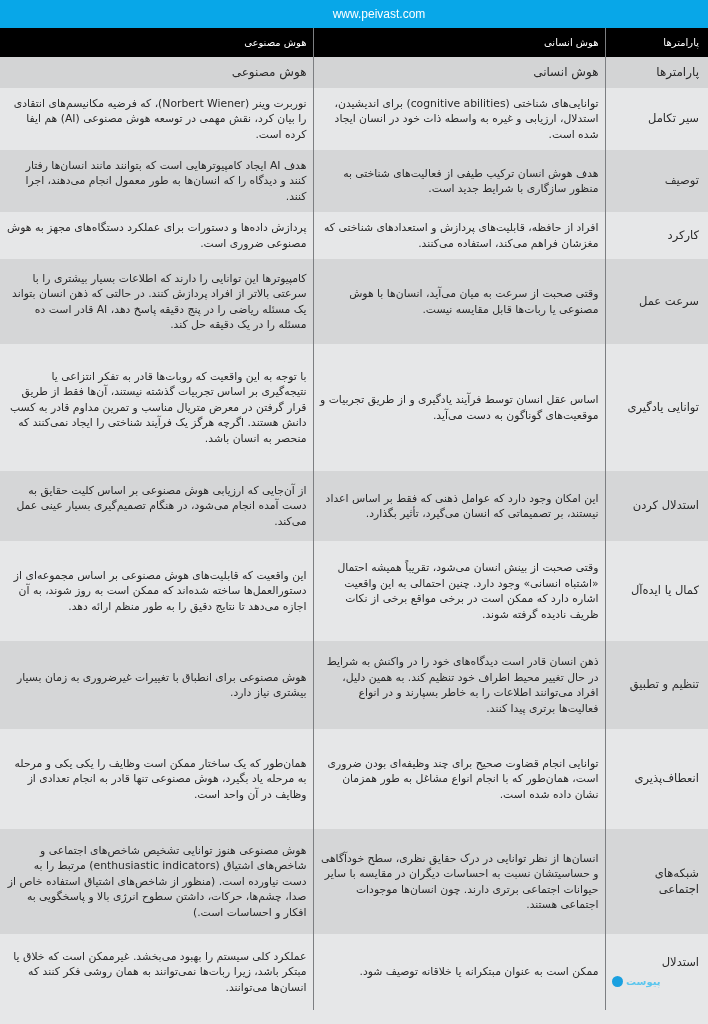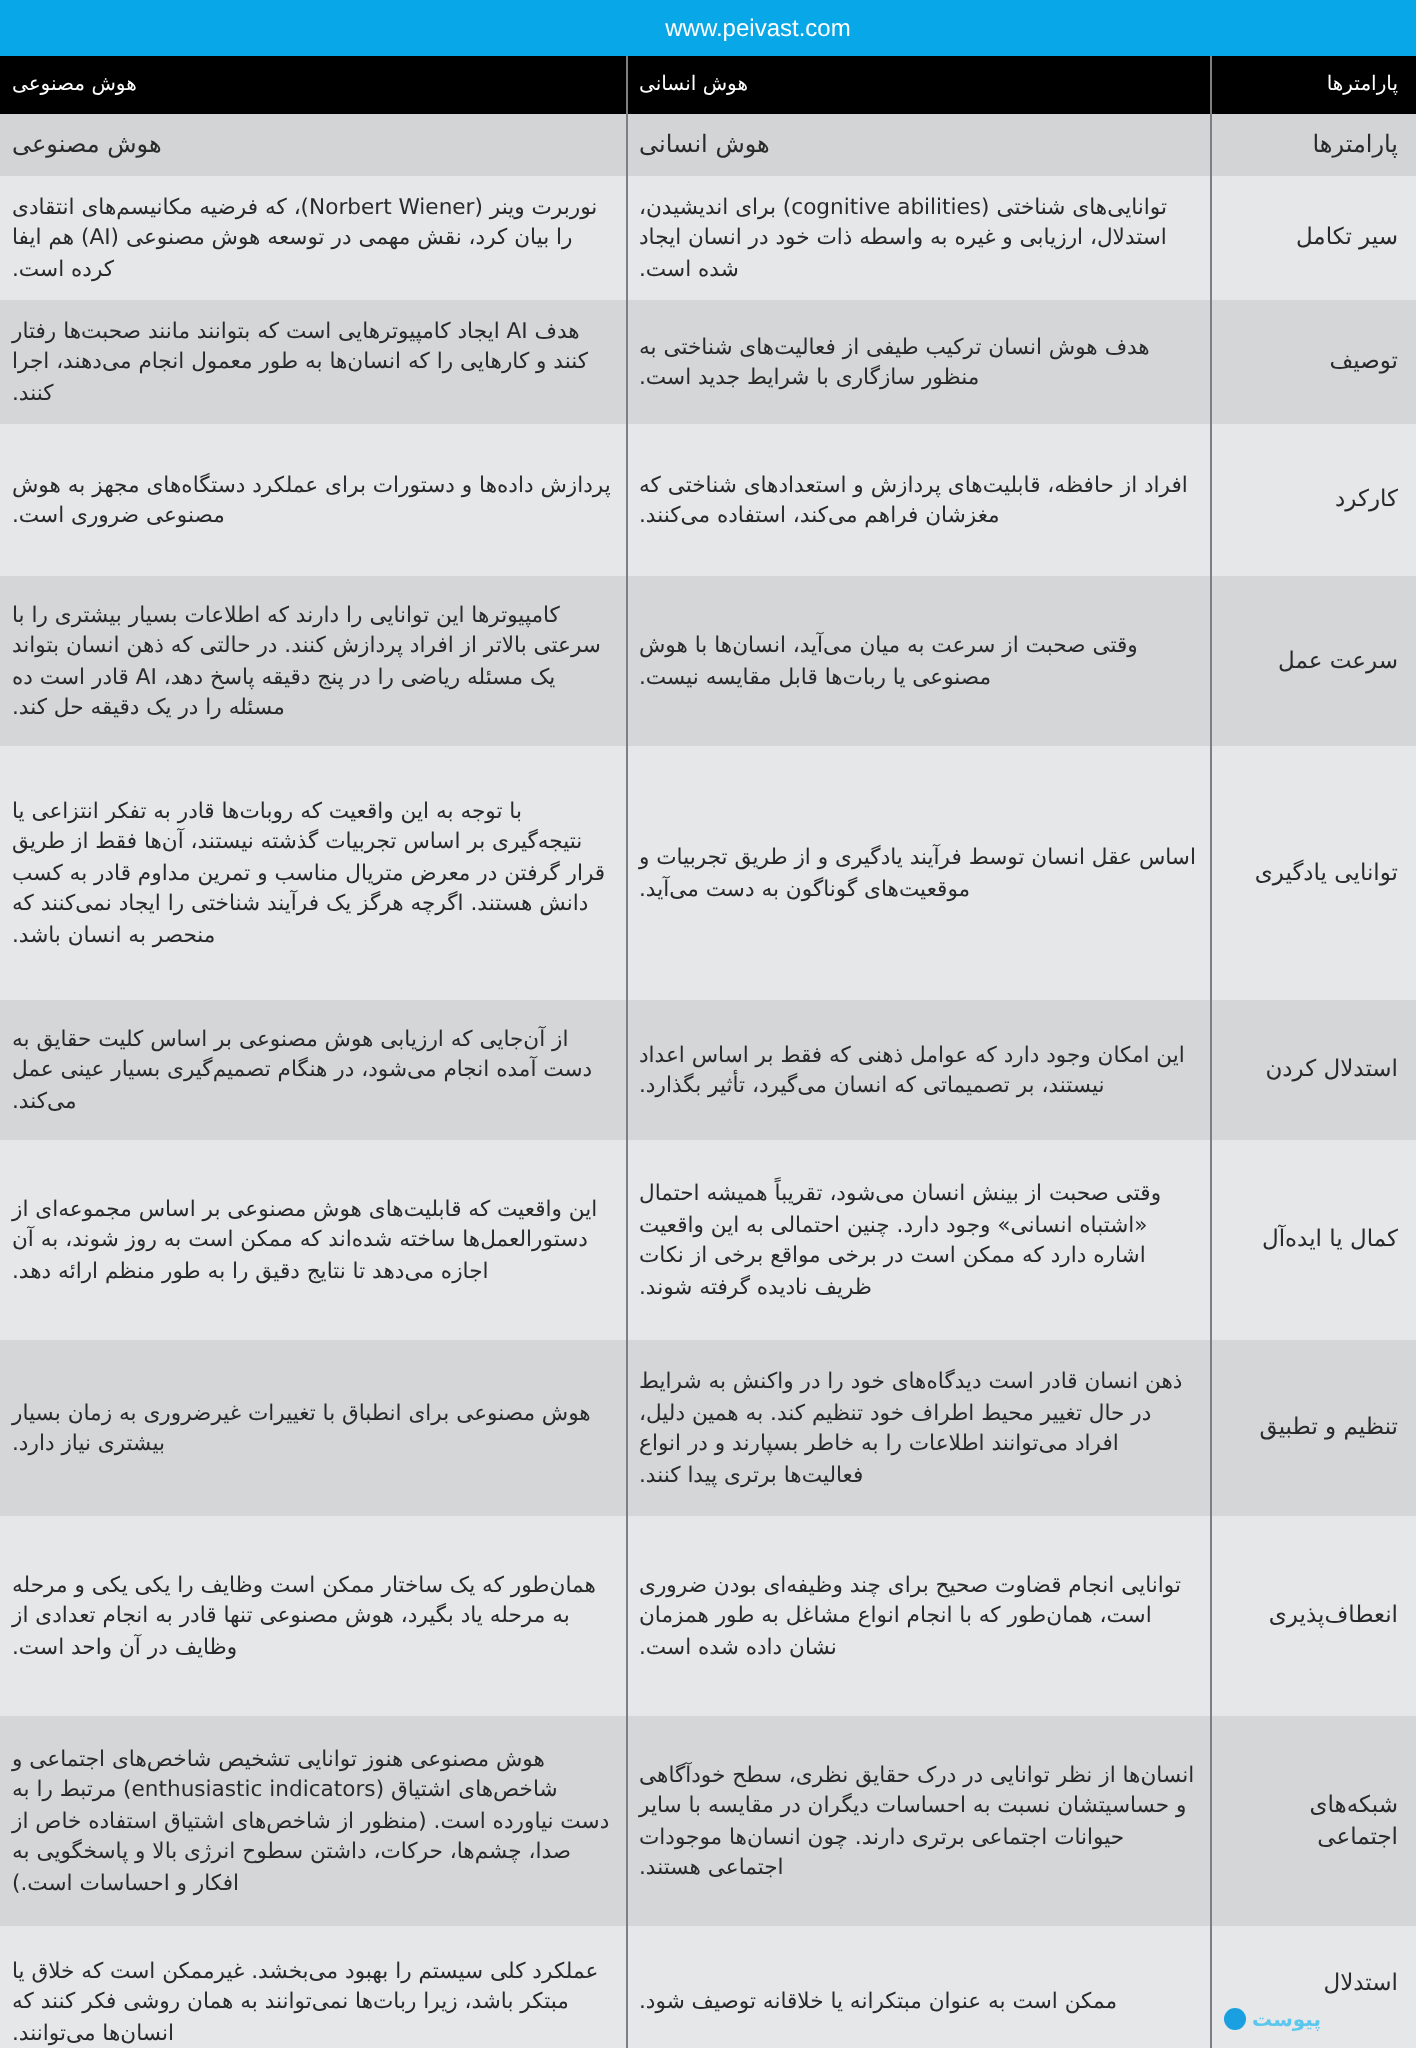--- a/index.html
+++ b/index.html
@@ -4,21 +4,21 @@
 <style>
   html, body { margin:0; padding:0; }
   body { width:708px; height:1024px; overflow:hidden; background:#e6e7e8;
          font-family:"DejaVu Sans","Liberation Sans",sans-serif; color:#2a2a2a; }
   .topbar { height:28px; background:#08a7e8; display:flex; align-items:center; justify-content:center;
             padding:0 10px 0 60px; box-sizing:border-box; color:#fff; }
   .topbar .title { font-size:12.5px; direction:rtl; }
   .topbar .url { font-size:12px; font-family:"Liberation Sans",sans-serif; }
   table { border-collapse:collapse; width:708px; table-layout:fixed; direction:rtl; }
   col.c-param { width:103px; } col.c-human { width:292px; } col.c-ai { width:313px; }
-  td, th { border-left:1px solid #7d7f82; padding:0 6px; text-align:left; vertical-align:middle;
+  td, th { border-left:1px solid #7d7f82; padding:0 6px; text-align:right; vertical-align:middle;
            font-size:10.8px; line-height:15.5px; font-weight:normal; }
   td:last-child, th:last-child { border-left:none; }
   td.param { text-align:right; padding-right:9px; font-size:11.5px; }
   thead th { background:#000; color:#fff; height:29px; font-size:10px; }
   thead th.param { text-align:right; padding-right:9px; }
   tr.sub td { background:#d3d4d5; height:31px; font-size:12px; }
   tr.light td { background:#e6e7e8; }
   tr.dark td { background:#d5d6d7; }
   .logo { display:block; margin-top:3px; text-align:left; direction:ltr; color:#5bc6ee; font-size:10px; font-weight:bold; }
   .logo .dot { display:inline-block; width:11px; height:11px; border-radius:50%; background:#1aa0e0; vertical-align:middle; }
@@ -50,23 +50,23 @@
       <td>هوش مصنوعی</td>
     </tr>
     <tr class="light" style="height:62px">
       <td class="param">سیر تکامل</td>
       <td>توانایی‌های شناختی (cognitive abilities) برای اندیشیدن، استدلال، ارزیابی و غیره به واسطه ذات خود در انسان ایجاد شده است.</td>
       <td>نوربرت وینر (Norbert Wiener)، که فرضیه مکانیسم‌های انتقادی را بیان کرد، نقش مهمی در توسعه هوش مصنوعی (AI) هم ایفا کرده است.</td>
     </tr>
     <tr class="dark" style="height:62px">
       <td class="param">توصیف</td>
       <td>هدف هوش انسان ترکیب طیفی از فعالیت‌های شناختی به منظور سازگاری با شرایط جدید است.</td>
-      <td>هدف AI ایجاد کامپیوترهایی است که بتوانند مانند صحبت‌ها رفتار کنند و کارهایی را که انسان‌ها به طور معمول انجام می‌دهند، اجرا کنند.</td>
+      <td>هدف AI ایجاد کامپیوترهایی است که بتوانند مانند انسان‌ها رفتار کنند و دیدگاه را که انسان‌ها به طور معمول انجام می‌دهند، اجرا کنند.</td>
     </tr>
-    <tr class="light" style="height:76px">
+    <tr class="light" style="height:47px">
       <td class="param">کارکرد</td>
       <td>افراد از حافظه، قابلیت‌های پردازش و استعدادهای شناختی که مغزشان فراهم می‌کند، استفاده می‌کنند.</td>
       <td>پردازش داده‌ها و دستورات برای عملکرد دستگاه‌های مجهز به هوش مصنوعی ضروری است.</td>
     </tr>
     <tr class="dark" style="height:85px">
       <td class="param">سرعت عمل</td>
       <td>وقتی صحبت از سرعت به میان می‌آید، انسان‌ها با هوش مصنوعی یا ربات‌ها قابل مقایسه نیست.</td>
       <td>کامپیوترها این توانایی را دارند که اطلاعات بسیار بیشتری را با سرعتی بالاتر از افراد پردازش کنند. در حالتی که ذهن انسان بتواند یک مسئله ریاضی را در پنج دقیقه پاسخ دهد، AI قادر است ده مسئله را در یک دقیقه حل کند.</td>
     </tr>
     <tr class="light" style="height:127px">

